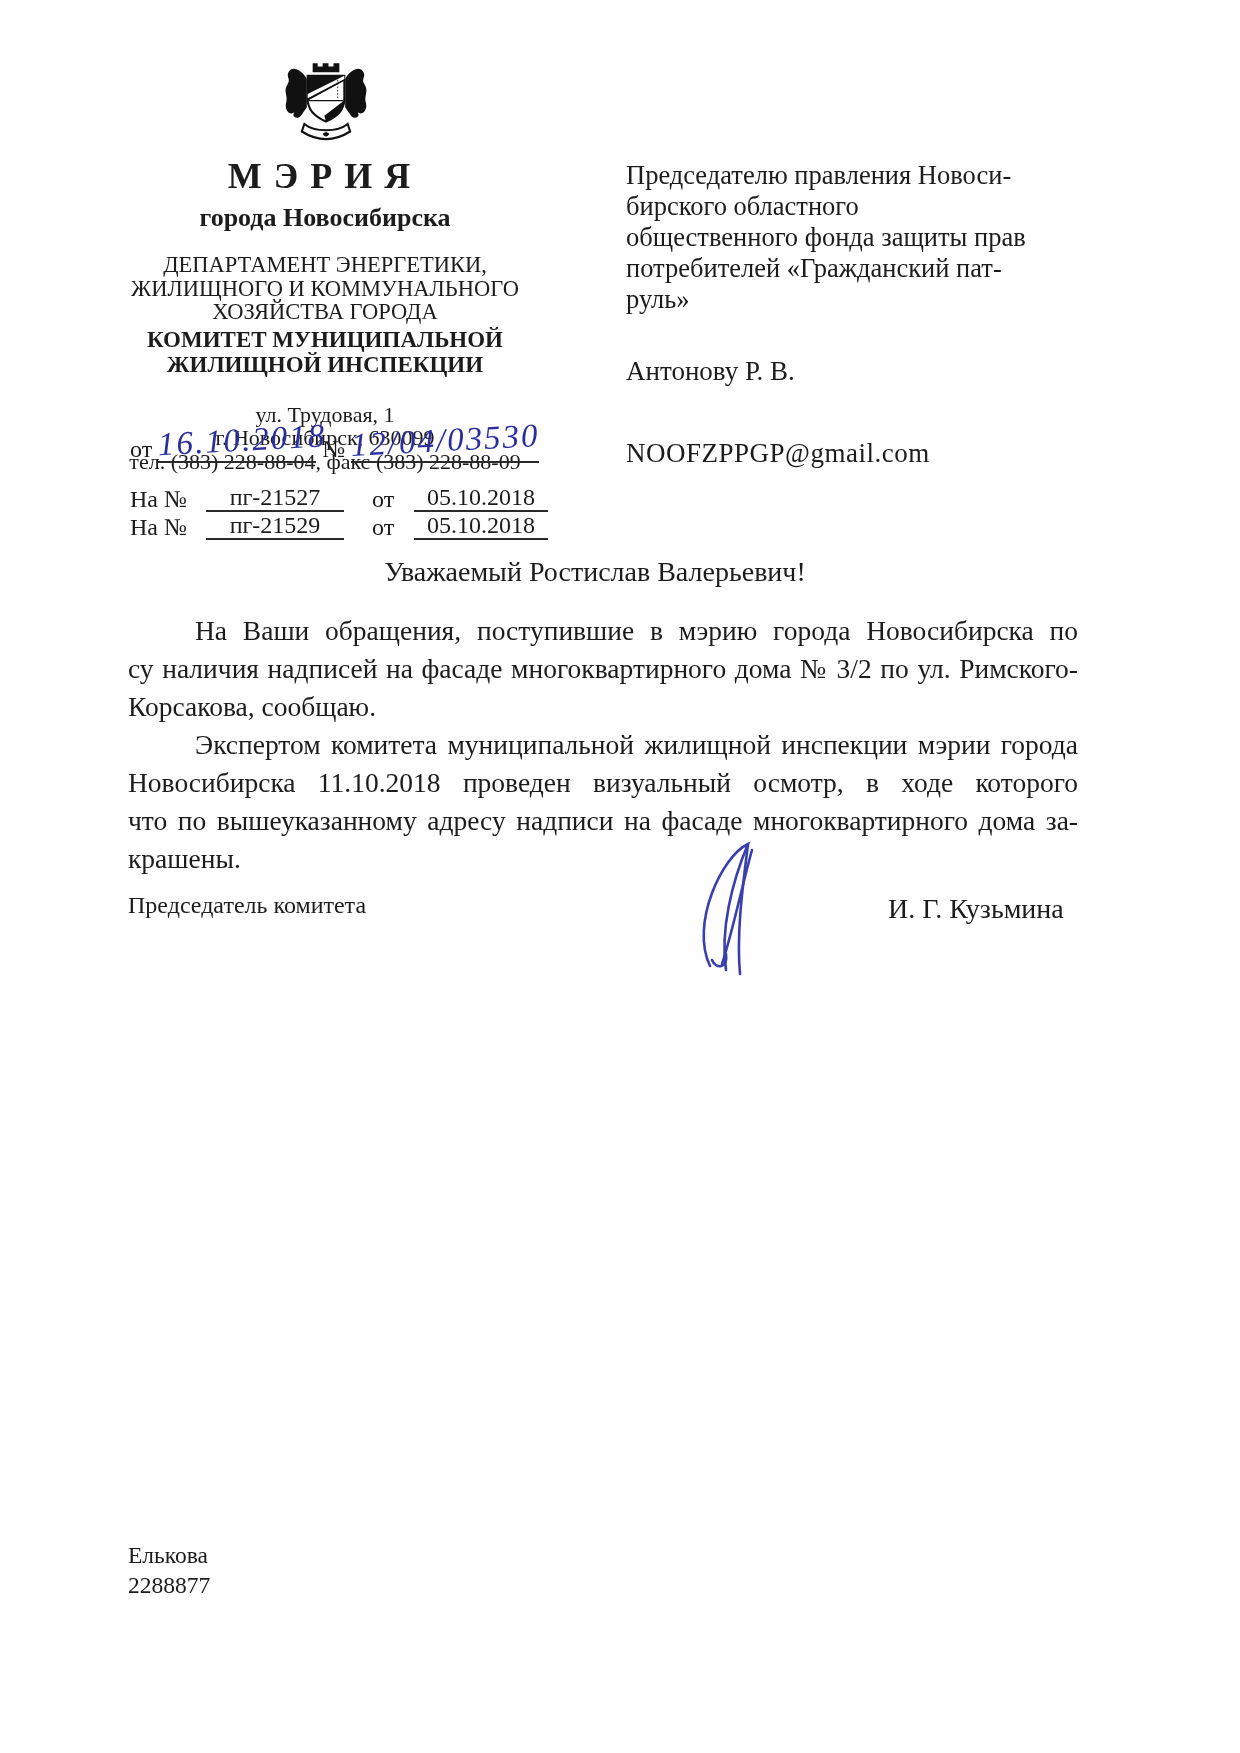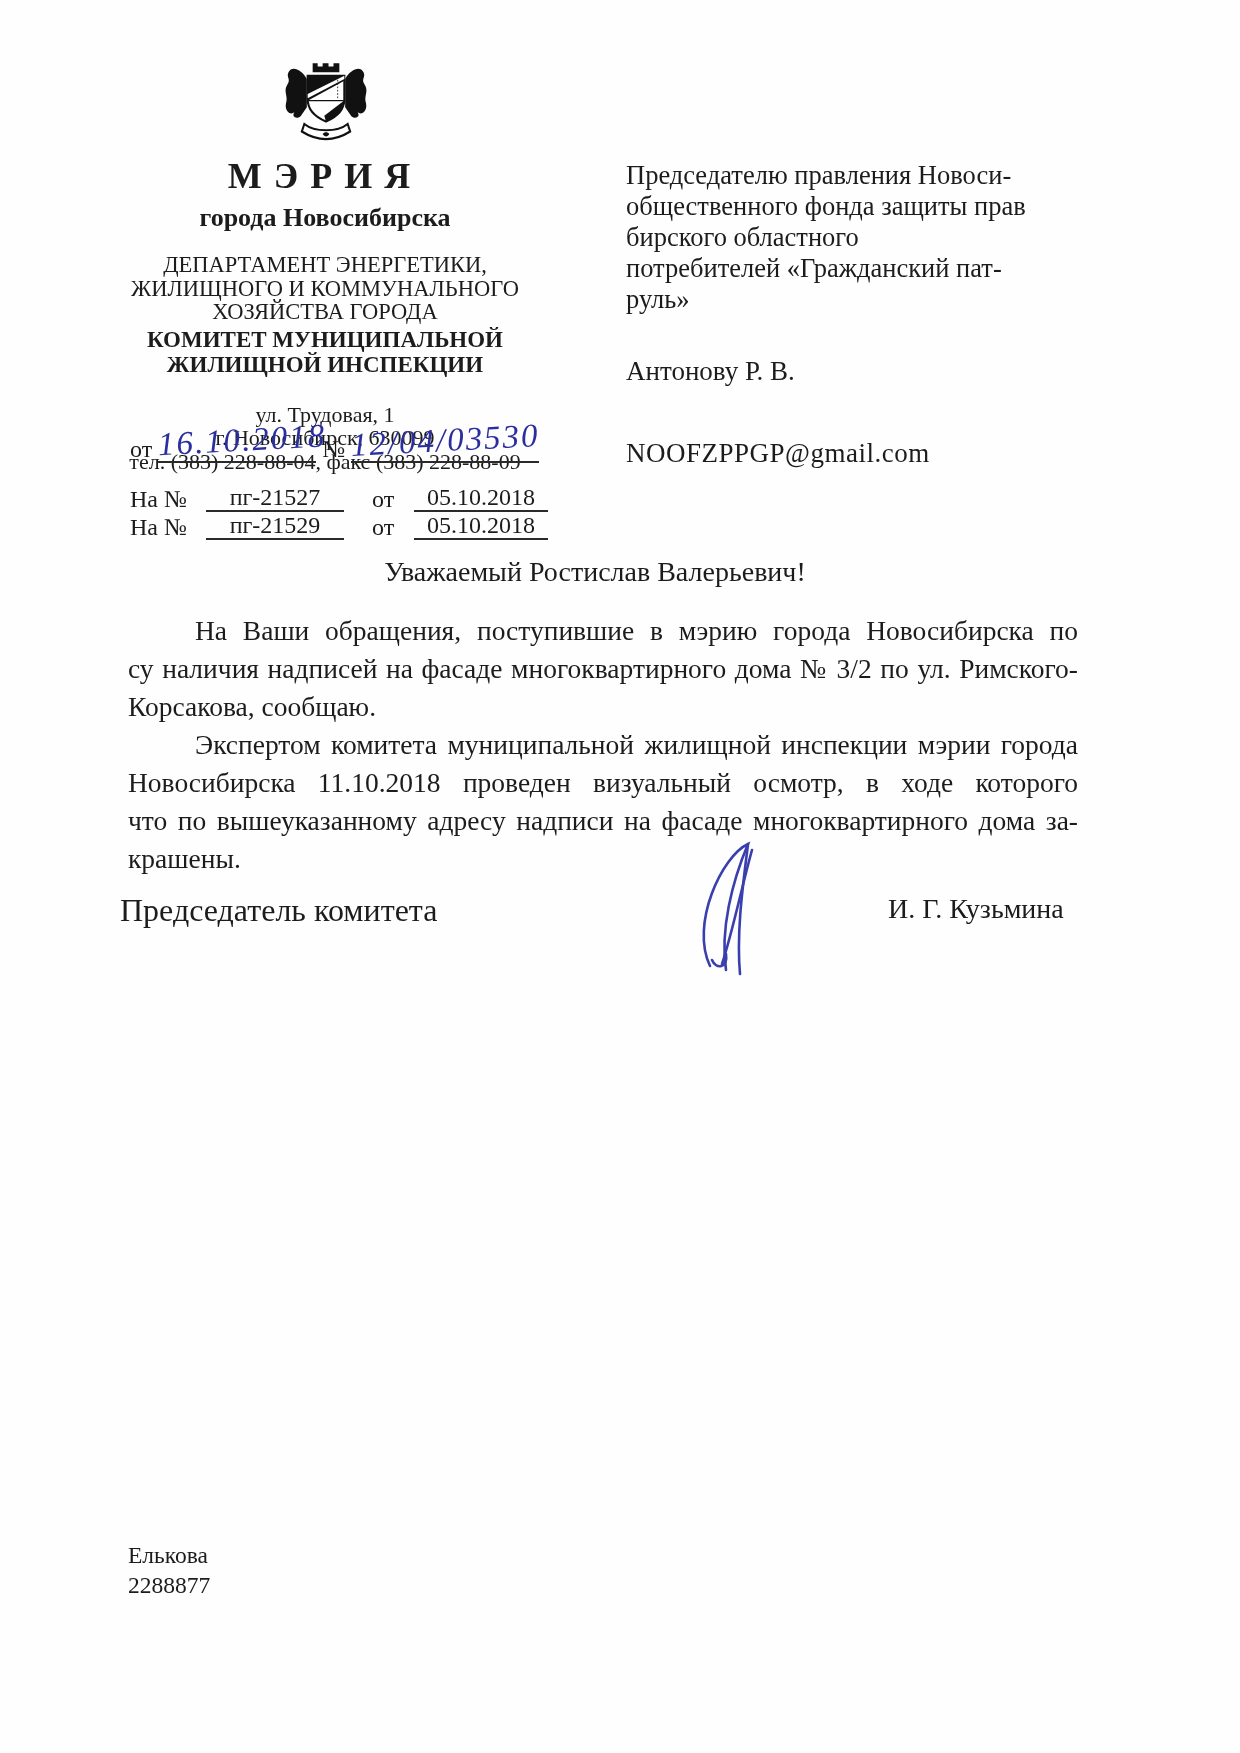--- a/index.html
+++ b/index.html
@@ -49,21 +49,21 @@
   .rec-name{position:absolute;left:626px;top:356px;font-size:27px;}
   .rec-email{position:absolute;left:626px;top:438px;font-size:27px;letter-spacing:.5px;}
   
   .salutation{position:absolute;left:0;top:556px;width:1190px;text-align:center;font-size:28px;}
   .body{position:absolute;left:128px;top:612px;width:950px;font-size:27.5px;}
   .bline{height:38px;line-height:38px;overflow:hidden;}
   .bline.just{text-align:justify;}
   .bline.just::after{content:"";display:inline-block;width:100%;height:0;}
   .bline.ind{padding-left:67px;}
   
-  .sig-title{position:absolute;left:120px;top:892px;font-size:32px;text-align:right;}
+  .sig-title{position:absolute;left:128px;top:892px;font-size:24px;text-align:right;}
   .sig-mark{position:absolute;left:682px;top:838px;width:120px;height:140px;}
   .sig-name{position:absolute;left:888px;top:893px;font-size:28px;}
   
   .footer{position:absolute;left:128px;top:1540px;font-size:23.5px;line-height:30px;}
 </style>
 </head>
 <body>
 
 <div class="page">
 
@@ -125,22 +125,22 @@
     <div class="inrow">
       <span class="inlabel">На №</span>
       <span class="inblank num">пг-21529</span>
       <span class="infrom">от</span>
       <span class="inblank dat">05.10.2018</span>
     </div>
   </div>
 
   <div class="recipient">
     <div>Председателю правления Новоси-</div>
+    <div>бирского  областного</div>
     <div>общественного фонда защиты прав</div>
-    <div>бирского  областного</div>
     <div>потребителей «Гражданский пат-</div>
     <div>руль»</div>
   </div>
   <div class="rec-name">Антонову Р. В.</div>
   <div class="rec-email">NOOFZPPGP@gmail.com</div>
 
   <div class="salutation">Уважаемый Ростислав Валерьевич!</div>
 
   <div class="body">
     <div class="bline just ind">На Ваши обращения, поступившие в мэрию города Новосибирска по вопро-</div>

